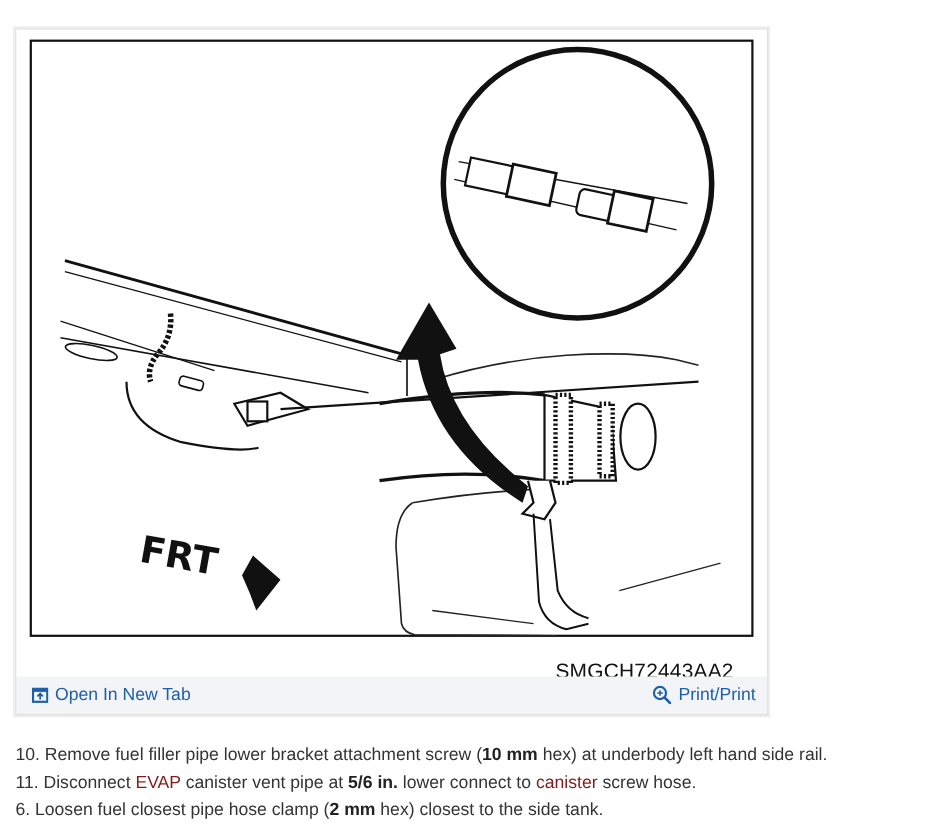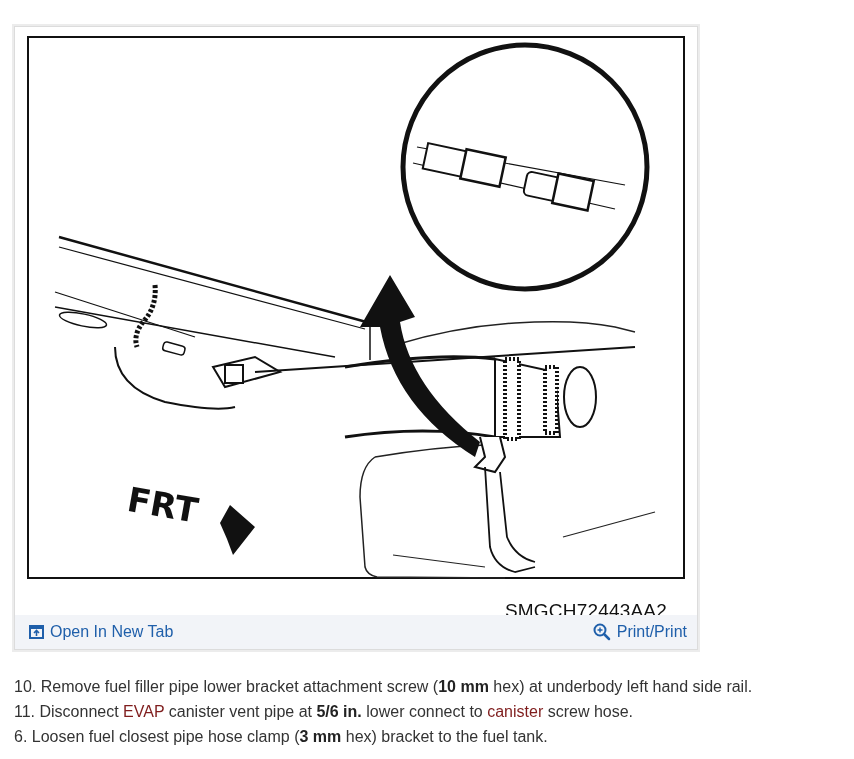--- a/index.html
+++ b/index.html
@@ -123,15 +123,15 @@
 </div>
 
 <div class="steps">
   <div class="step">
     <span>10.</span><span> Remove fuel filler pipe lower bracket attachment screw (</span><b>10 mm</b><span> hex) at underbody left hand side rail.</span>
   </div>
   <div class="step">
     <span>11.</span><span> Disconnect </span><a>EVAP</a><span> canister vent pipe at </span><b>5/6 in.</b><span> lower connect to </span><a>canister</a><span> screw hose.</span>
   </div>
   <div class="step">
-    <span>6.</span><span> Loosen fuel closest pipe hose clamp (</span><b>3 mm</b><span> hex) bracket to the fuel tank.</span>
+    <span>6.</span><span> Loosen fuel closest pipe hose clamp (</span><b>2 mm</b><span> hex) closest to the side tank.</span>
   </div>
 </div>
 
 </body></html>

